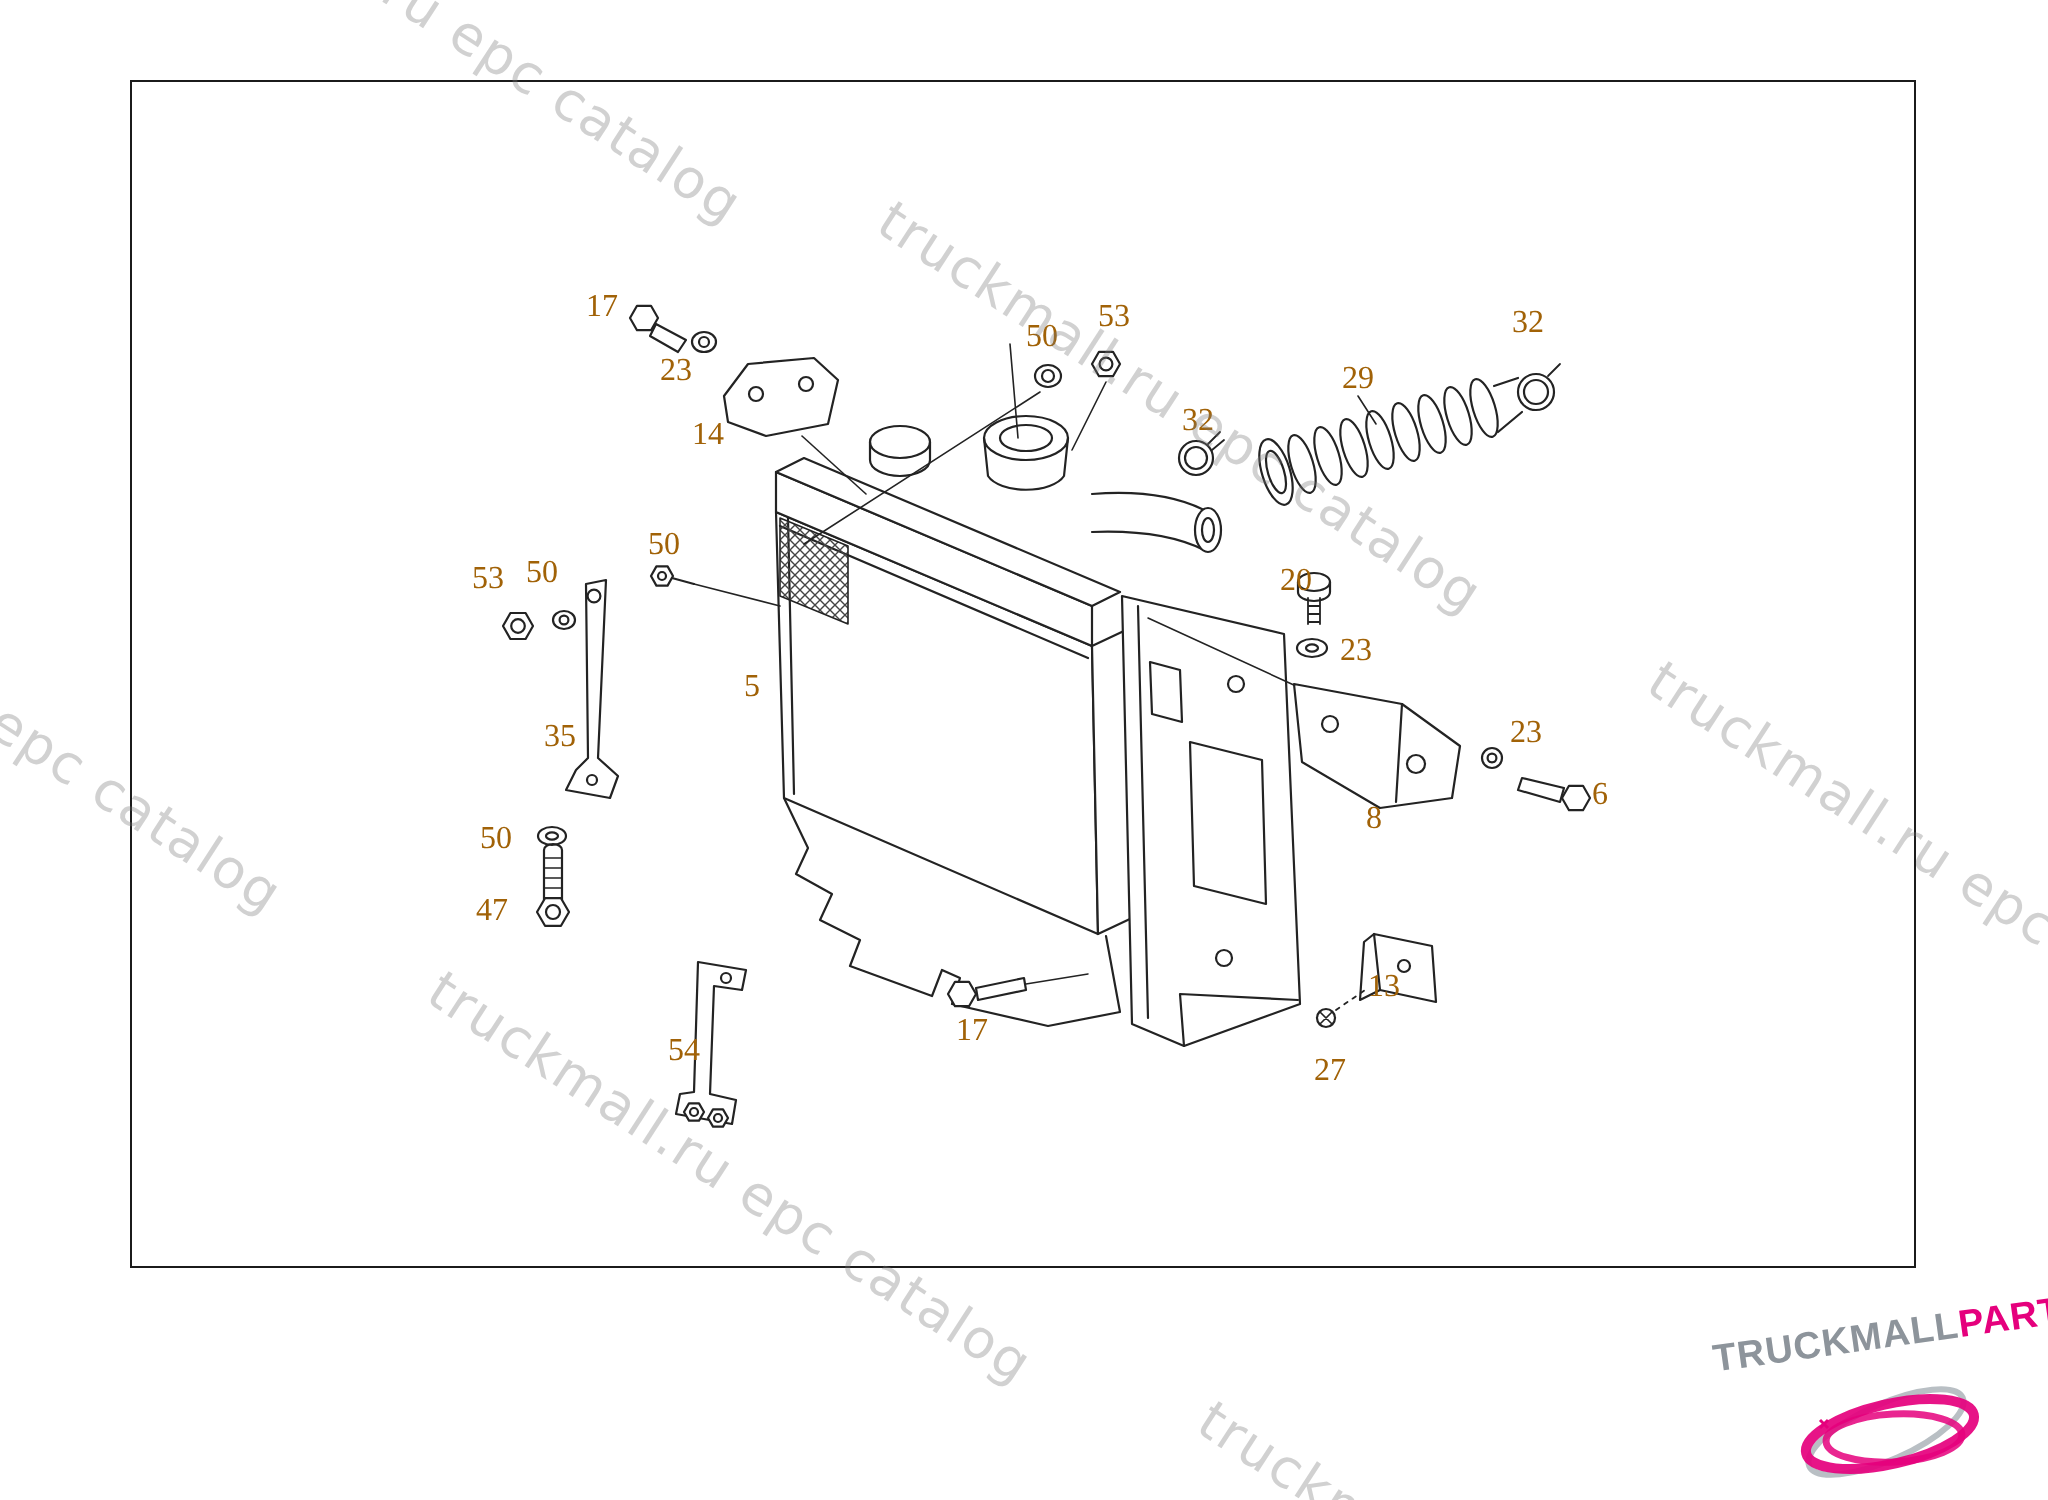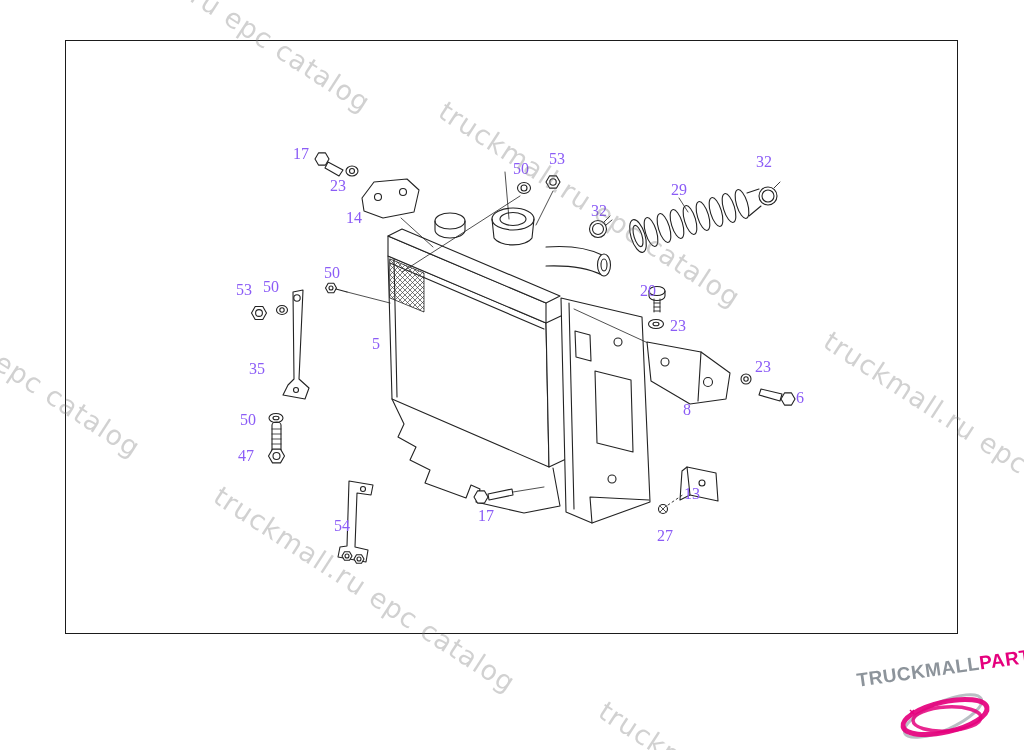--- a/index.html
+++ b/index.html
@@ -9,21 +9,21 @@
   }
   .frame{
     position:absolute;left:65px;top:40px;width:893px;height:594px;
     border:1.6px solid #1b1b1b;box-sizing:border-box;background:transparent;
   }
   svg.canvas{position:absolute;left:0;top:0;z-index:2;}
   .labels{position:absolute;left:0;top:0;z-index:3;}
   .plabel{
     position:absolute;transform:translate(-50%,-50%);
     font-family:"Liberation Serif","DejaVu Serif",serif;
-    font-size:16px;color:#8b5cf6;white-space:nowrap;line-height:1;
+    font-size:16px;color:#a16207;white-space:nowrap;line-height:1;
   }
   .wm-layer{position:absolute;left:0;top:0;width:1024px;height:750px;z-index:4;pointer-events:none;}
   .wm{
     position:absolute;white-space:nowrap;
     font-family:"DejaVu Sans","Liberation Sans",sans-serif;
     font-size:27px;letter-spacing:1px;color:rgba(120,120,120,0.34);
     transform-origin:0 0;transform:rotate(33deg);
   }
   .brand{position:absolute;z-index:5;}
   .brand-text{
@@ -223,21 +223,21 @@
   <div class="plabel" style="left:678px;top:326px">23</div>
   <div class="plabel" style="left:763px;top:367px">23</div>
   <div class="plabel" style="left:800px;top:398px">6</div>
   <div class="plabel" style="left:687px;top:410px">8</div>
   <div class="plabel" style="left:692px;top:494px">13</div>
   <div class="plabel" style="left:665px;top:536px">27</div>
   <div class="plabel" style="left:486px;top:516px">17</div>
   <div class="plabel" style="left:342px;top:526px">54</div>
   <div class="plabel" style="left:246px;top:456px">47</div>
   <div class="plabel" style="left:248px;top:420px">50</div>
-  <div class="plabel" style="left:257px;top:369px">35</div>
+  <div class="plabel" style="left:280px;top:369px">35</div>
   <div class="plabel" style="left:244px;top:290px">53</div>
   <div class="plabel" style="left:271px;top:287px">50</div>
   <div class="plabel" style="left:332px;top:273px">50</div>
   <div class="plabel" style="left:376px;top:344px">5</div>
 </div>
 
 <div class="wm-layer">
   <div class="wm" style="left:80px;top:-100px">truckmall.ru epc catalog</div>
   <div class="wm" style="left:450px;top:95px">truckmall.ru epc catalog</div>
   <div class="wm" style="left:-150px;top:245px">truckmall.ru epc catalog</div>

